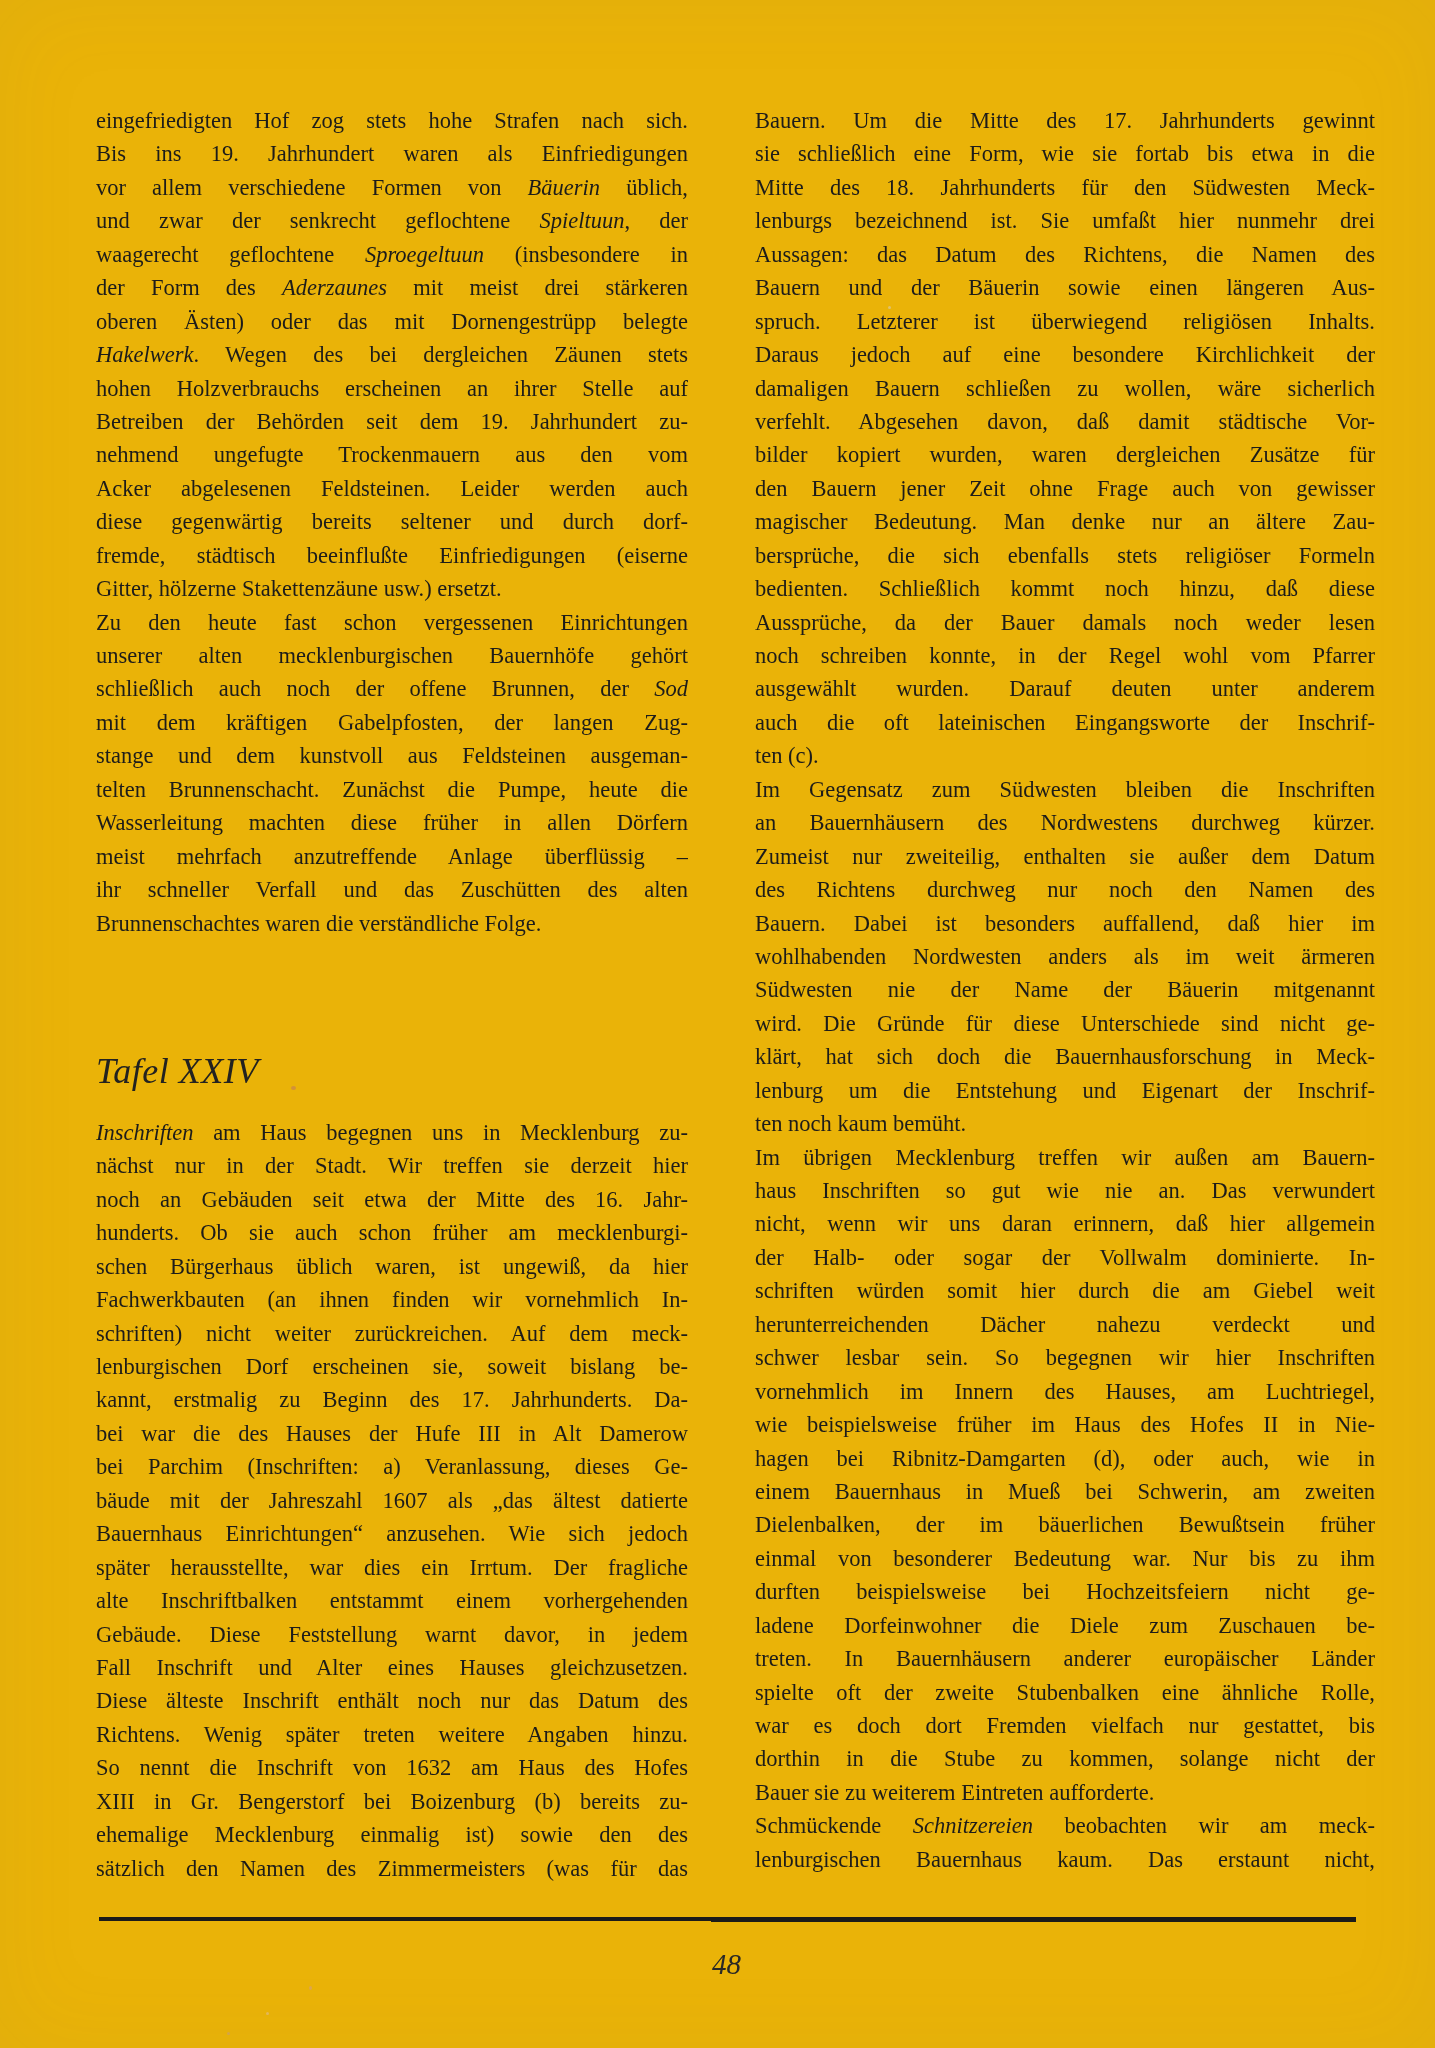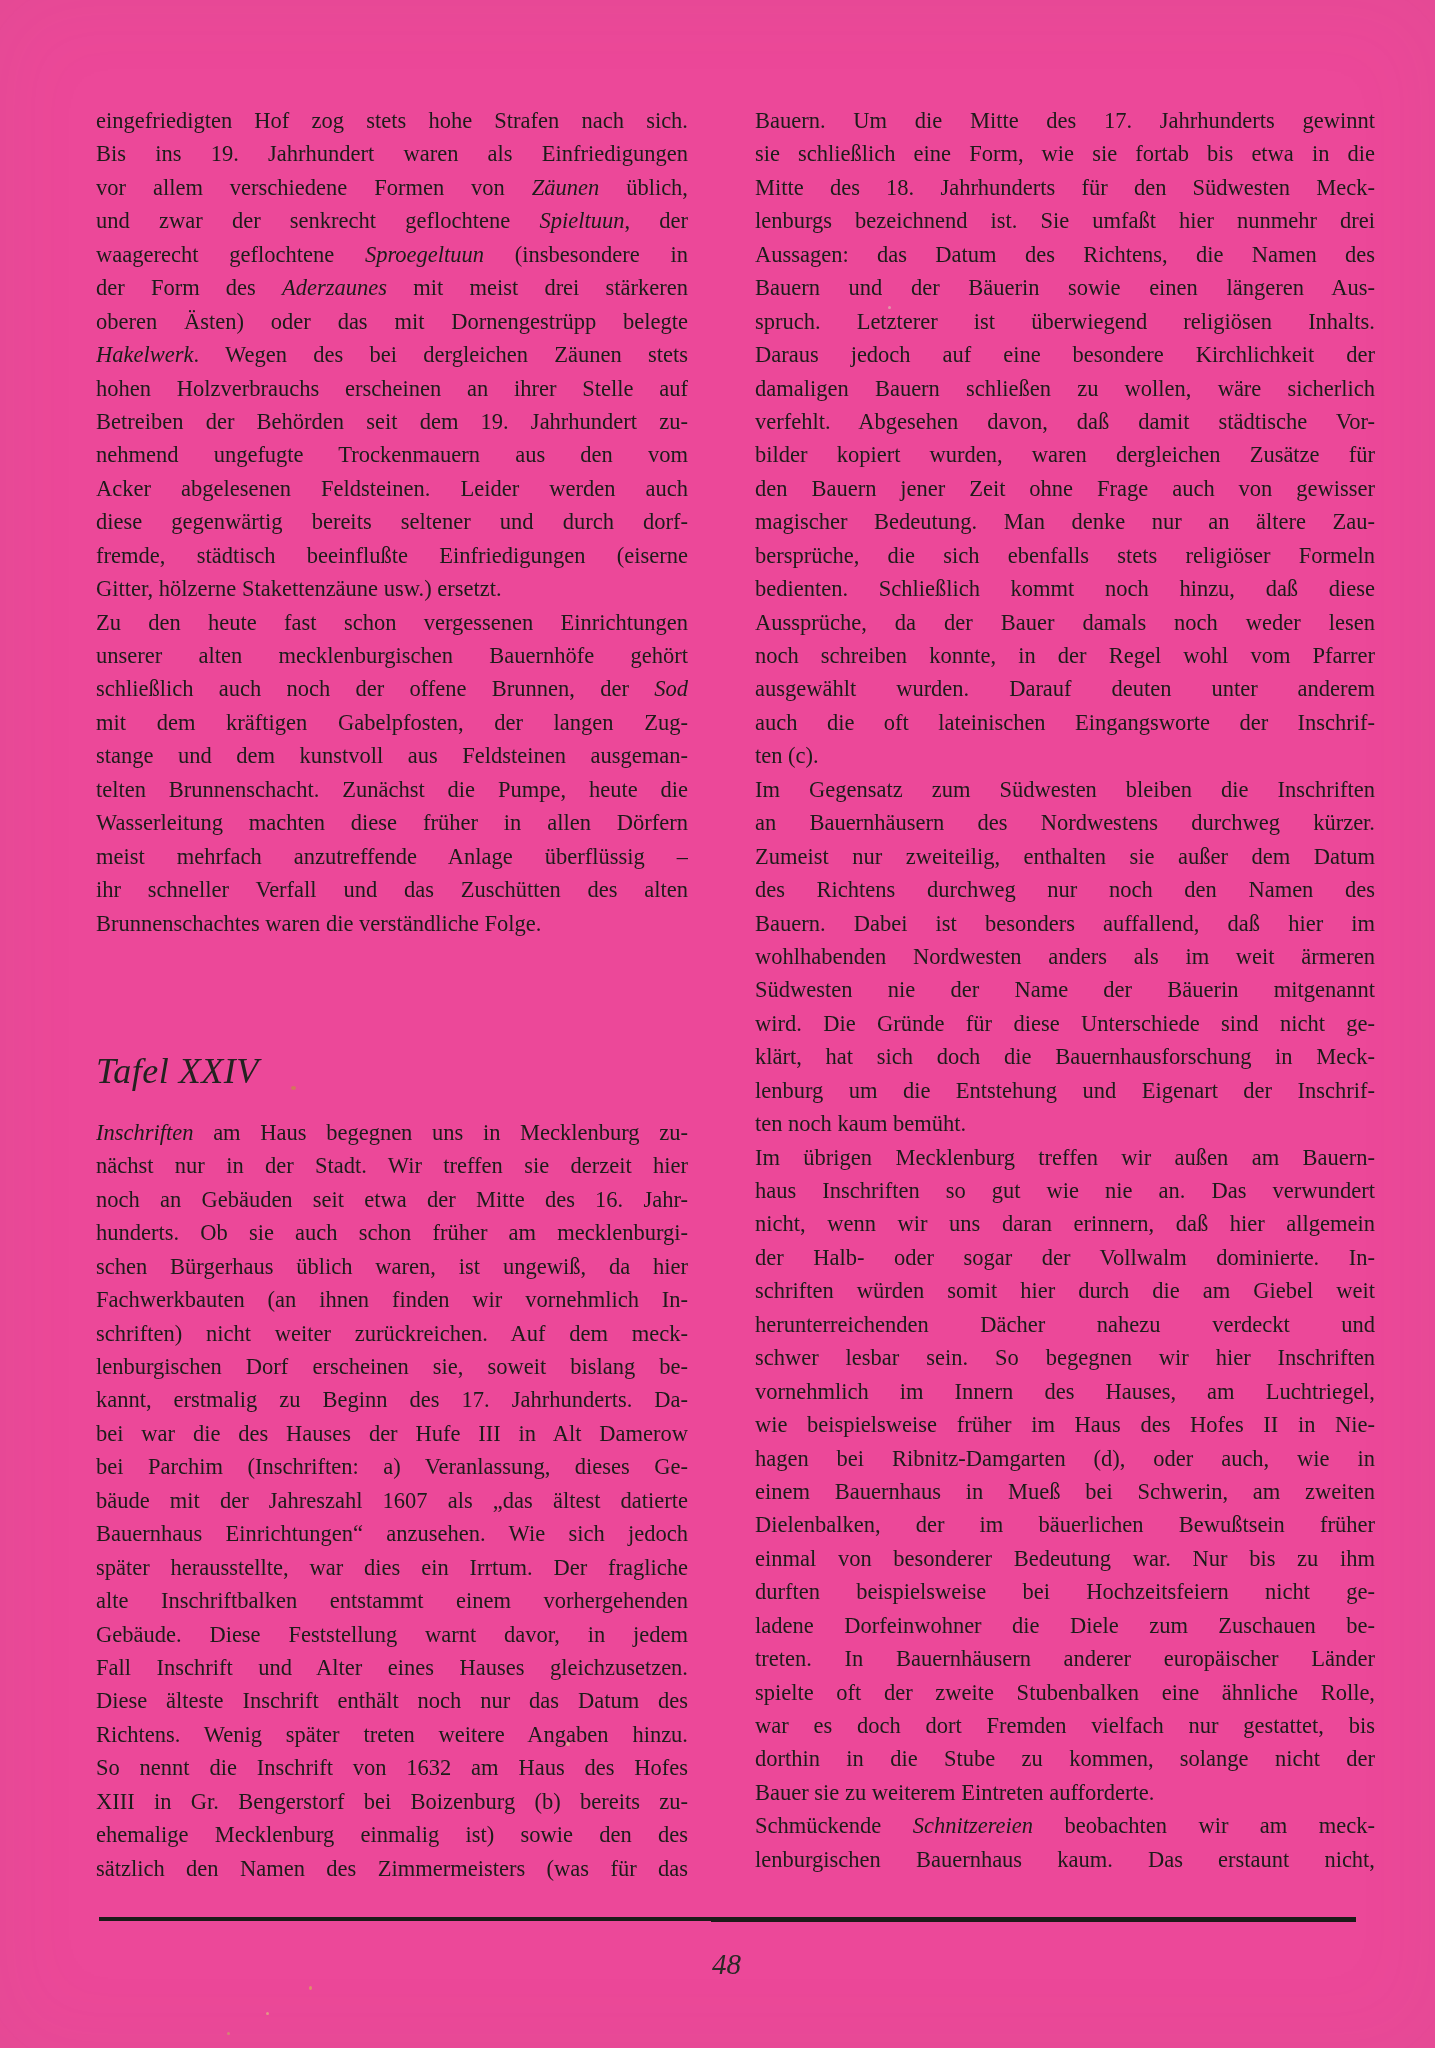--- a/index.html
+++ b/index.html
@@ -1,19 +1,19 @@
 <!DOCTYPE html>
 <html><head>
 <meta charset="utf-8">
 <style>
   html,body{margin:0;padding:0;background:#e8e6e0;}
   .page{
     position:relative;
     width:1435px;height:2048px;
-    background:#ec4899;
+    background:#eab308;
     overflow:hidden;
     font-family:"Liberation Serif", "DejaVu Serif", serif;
     color:#1d1c1a;
     box-shadow:inset 0 0 90px rgba(120,110,90,0.07);
   }
   .column{position:absolute;top:104px;}
   #col-left{left:96px;width:592px;}
   #col-right{left:725px;width:620px;margin-left:30px;}
   .para{margin:0;padding:0;}
   .line{
@@ -63,21 +63,21 @@
 </style>
 </head>
 <body>
 
 <div class="page">
 
   <div class="column" id="col-left">
       <div class="para">
         <div class="line">eingefriedigten Hof zog stets hohe Strafen nach sich.</div>
         <div class="line">Bis ins 19. Jahrhundert waren als Einfriedigungen</div>
-        <div class="line">vor allem verschiedene Formen von <i>Zäunen</i> üblich,</div>
+        <div class="line">vor allem verschiedene Formen von <i>Bäuerin</i> üblich,</div>
         <div class="line">und zwar der senkrecht geflochtene <i>Spieltuun</i>, der</div>
         <div class="line">waagerecht geflochtene <i>Sproegeltuun</i> (insbesondere in</div>
         <div class="line">der Form des <i>Aderzaunes</i> mit meist drei stärkeren</div>
         <div class="line">oberen Ästen) oder das mit Dornengestrüpp belegte</div>
         <div class="line"><i>Hakelwerk</i>. Wegen des bei dergleichen Zäunen stets</div>
         <div class="line">hohen Holzverbrauchs erscheinen an ihrer Stelle auf</div>
         <div class="line">Betreiben der Behörden seit dem 19. Jahrhundert zu-</div>
         <div class="line">nehmend ungefugte Trockenmauern aus den vom</div>
         <div class="line">Acker abgelesenen Feldsteinen. Leider werden auch</div>
         <div class="line">diese gegenwärtig bereits seltener und durch dorf-</div>

